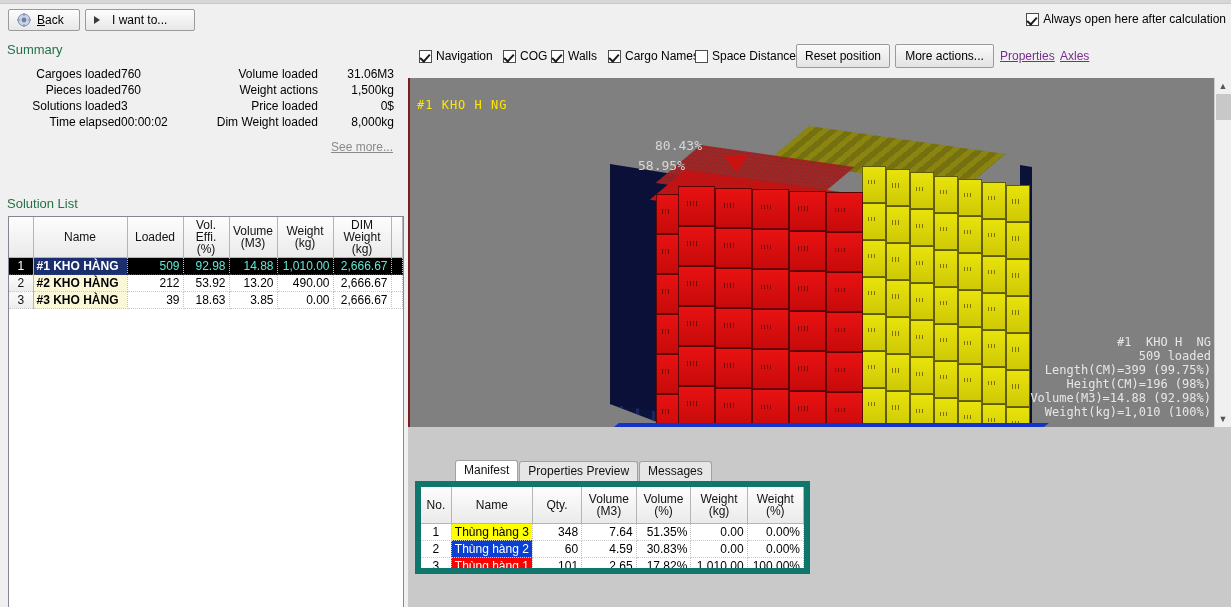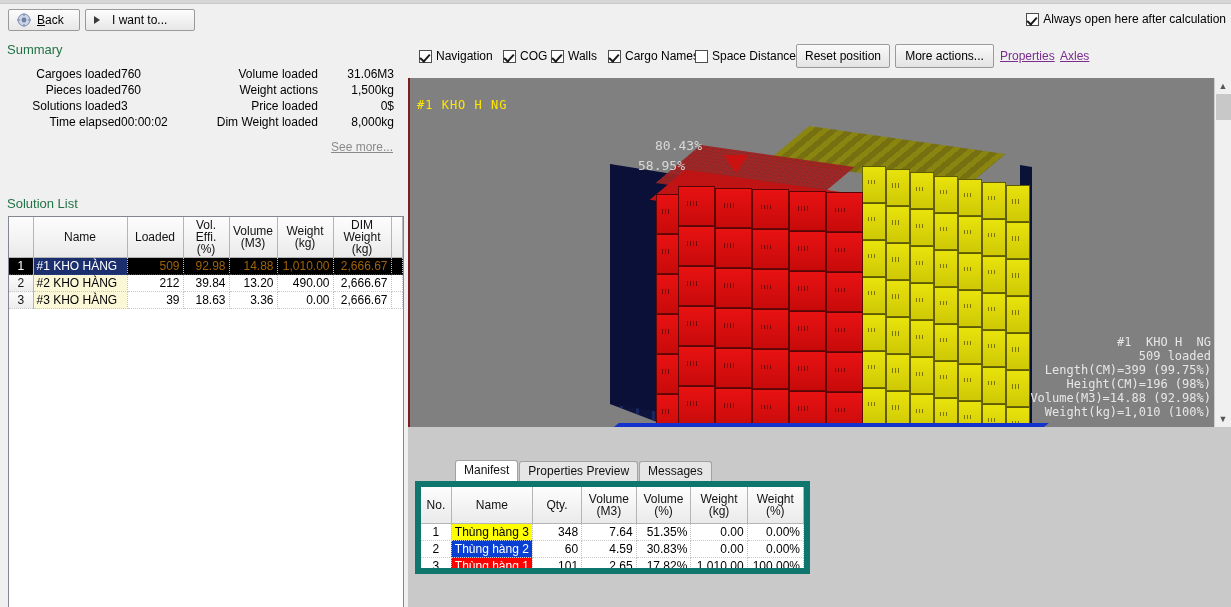--- a/index.html
+++ b/index.html
@@ -98,22 +98,22 @@
   }
   table.grid td {
     border-right: 1px dotted #c0c0c0; border-bottom: 1px dotted #c9c9c9;
     padding: 1px 3px; height: 16px; font-size: 12px; white-space: nowrap;
   }
   .rownum {
     background: linear-gradient(#fbfbfb,#ececec); text-align: center;
     border-right: 1px solid #b5b5b5 !important; width: 24px; color:#111;
   }
   tr.sel .rownum { background: #000; color: #fff; }
-  tr.sel td { background: #000; color: #a16207; border-bottom: 1px dotted #444; }
-  td.namecell { background: #fbf8d8; }
+  tr.sel td { background: #000; color: #5eead4; border-bottom: 1px dotted #444; }
+  td.namecell { background: #fbf8d8; font-weight: bold; }
   tr.sel td.namecell { background: #1b2f6e; color: #fff; }
   td.num { text-align: right; }
 
   
   #rightside {
     position: absolute; left: 408px; top: 36px; width: 823px; height: 571px;
     background: #7f1d1d;
   }
   #view-toolbar {
     position: absolute; left: 0; top: 0; width: 823px; height: 42px;
@@ -363,32 +363,32 @@
             <td class="num">92.98</td>
             <td class="num">14.88</td>
             <td class="num">1,010.00</td>
             <td class="num">2,666.67</td>
             <td></td>
           </tr>
           <tr>
             <td class="rownum">2</td>
             <td class="namecell">#2 KHO HÀNG</td>
             <td class="num">212</td>
-            <td class="num">39.84</td>
+            <td class="num">53.92</td>
             <td class="num">13.20</td>
             <td class="num">490.00</td>
             <td class="num">2,666.67</td>
             <td></td>
           </tr>
           <tr>
             <td class="rownum">3</td>
             <td class="namecell">#3 KHO HÀNG</td>
             <td class="num">39</td>
             <td class="num">18.63</td>
-            <td class="num">3.36</td>
+            <td class="num">3.85</td>
             <td class="num">0.00</td>
             <td class="num">2,666.67</td>
             <td></td>
           </tr>
         </tbody>
       </table>
     </div>
 
   </div>
 

